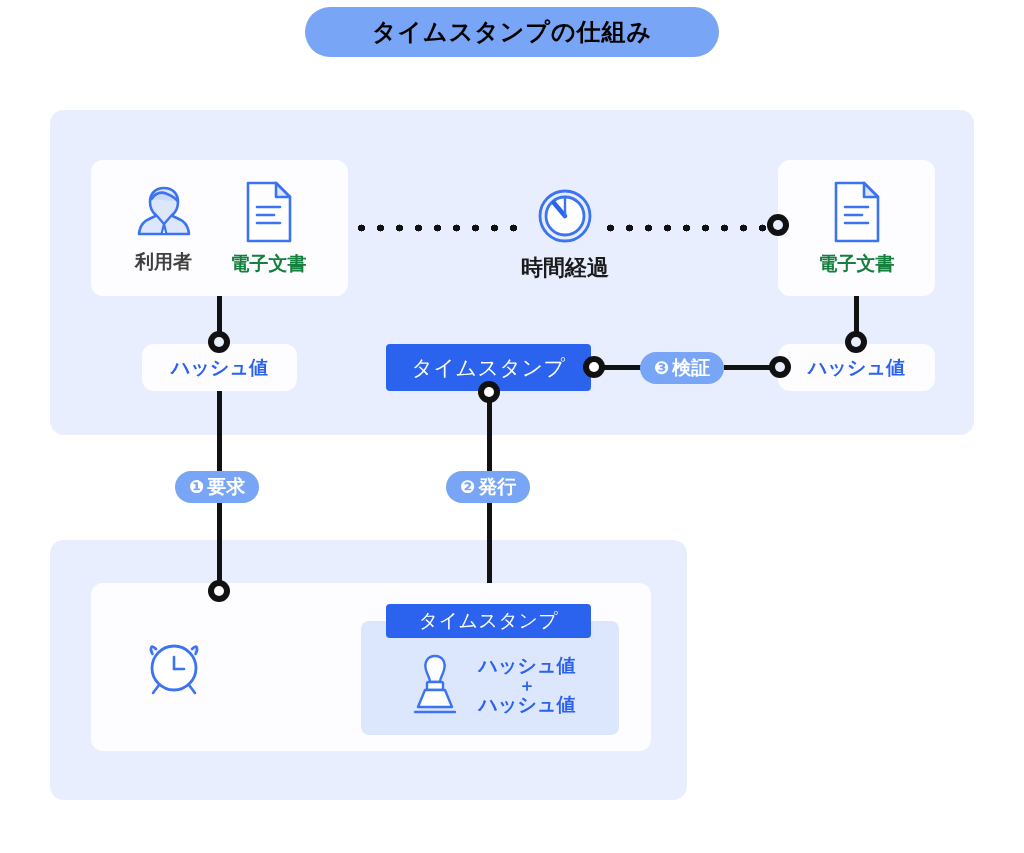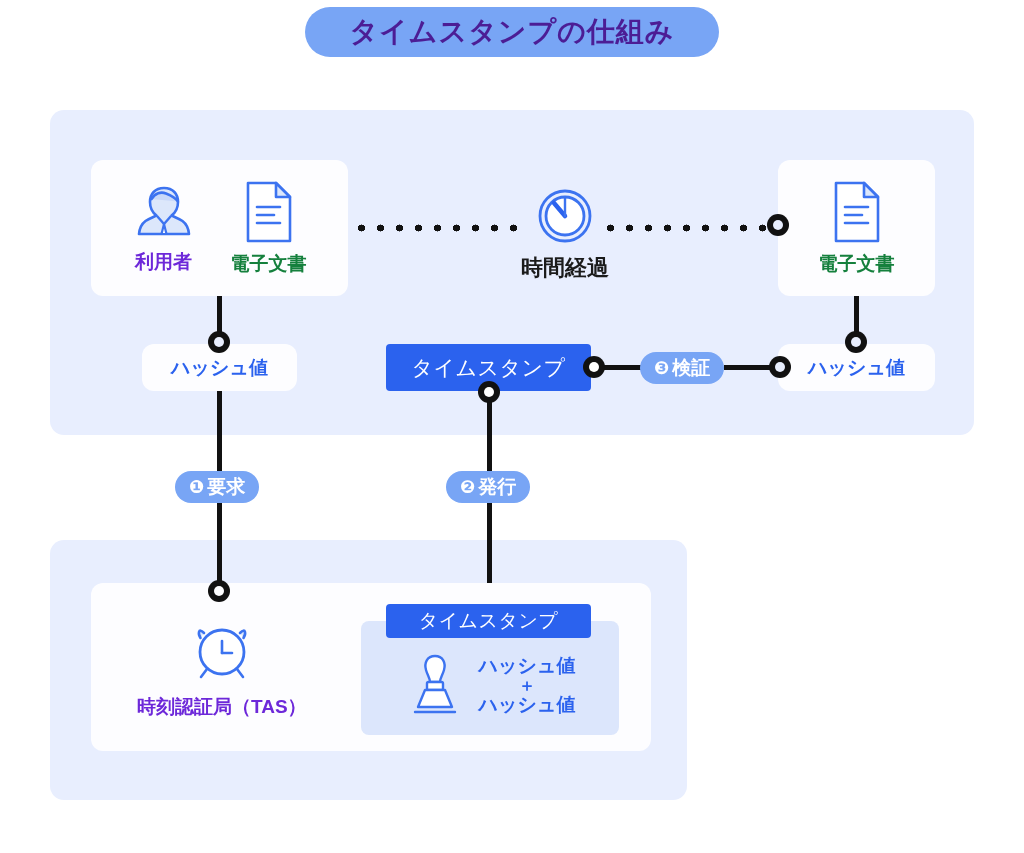--- a/index.html
+++ b/index.html
@@ -25,22 +25,22 @@
 
   
   .title-pill {
     position: absolute;
     left: 305px;
     top: 7px;
     width: 414px;
     height: 50px;
     background: #78A5F5;
     border-radius: 25px;
-    color: #4c1d95;
-    font-size: 28px;
+    color: #000000;
+    font-size: 24px;
     font-weight: bold;
     letter-spacing: 1px;
     display: flex;
     align-items: center;
     justify-content: center;
     box-sizing: border-box;
   }
 
   
   .panel {
@@ -113,21 +113,21 @@
     flex-direction: column;
     align-items: center;
     justify-content: center;
   }
   .icon-label-col .lbl {
     margin-top: 6px;
     font-size: 19px;
     font-weight: bold;
     white-space: nowrap;
   }
-  .lbl-dark { color: #6d28d9; }
+  .lbl-dark { color: #404040; }
   .lbl-blue { color: #15803d; }
 
   .hash-text {
     font-size: 19px;
     font-weight: bold;
     color: #2B62EE;
     white-space: nowrap;
   }
 
   
@@ -403,21 +403,20 @@
           <svg width="74" height="74" viewBox="0 0 74 74">
             <path d="M19 19 C13 13 13 20 15.5 24" fill="#DCE7FB" stroke="#3C73F0" stroke-width="2.6" stroke-linecap="round" stroke-linejoin="round"></path>
             <path d="M55 19 C61 13 61 20 58.5 24" fill="#DCE7FB" stroke="#3C73F0" stroke-width="2.6" stroke-linecap="round" stroke-linejoin="round"></path>
             <circle cx="37" cy="38" r="22" fill="#FFFFFF" stroke="#3C73F0" stroke-width="2.8"></circle>
             <line x1="37" y1="27" x2="37" y2="39" stroke="#3C73F0" stroke-width="2.6" stroke-linecap="round"></line>
             <line x1="37" y1="39" x2="47" y2="39" stroke="#3C73F0" stroke-width="2.6" stroke-linecap="round"></line>
             <line x1="22" y1="55" x2="16" y2="63" stroke="#3C73F0" stroke-width="2.6" stroke-linecap="round"></line>
             <line x1="52" y1="55" x2="58" y2="63" stroke="#3C73F0" stroke-width="2.6" stroke-linecap="round"></line>
           </svg>
         </span>
-        <span class="lbl lbl-dark">時刻認証局（TAS）</span>
       </div>
     </div>
   </div>
 
   <div id="stamp-box">
     <div class="stamp-content">
       <span>
         <svg width="60" height="72" viewBox="0 0 60 72">
           <path d="M30 7 C22 7 19 14 21 21 C22.6 26.6 25 29 25 33 L35 33 C35 29 37.4 26.6 39 21 C41 14 38 7 30 7 Z" fill="#FFFFFF" stroke="#3C73F0" stroke-width="2.4" stroke-linejoin="round"></path>
           <rect x="22" y="33" width="16" height="8" rx="1.5" fill="#FFFFFF" stroke="#3C73F0" stroke-width="2.4"></rect>

